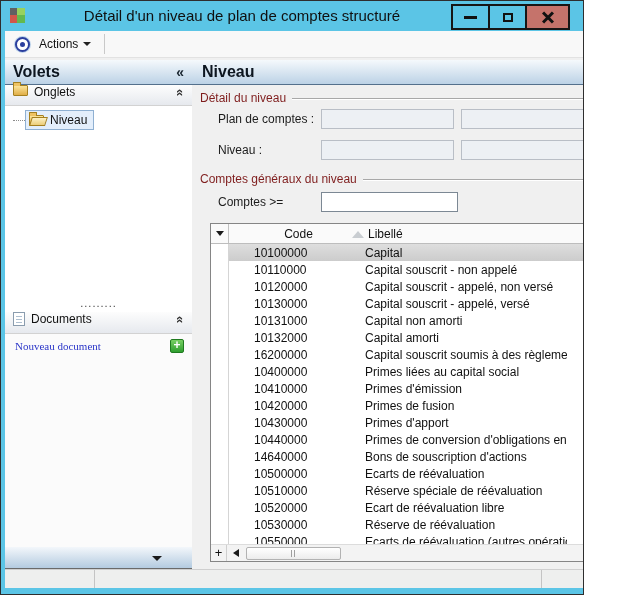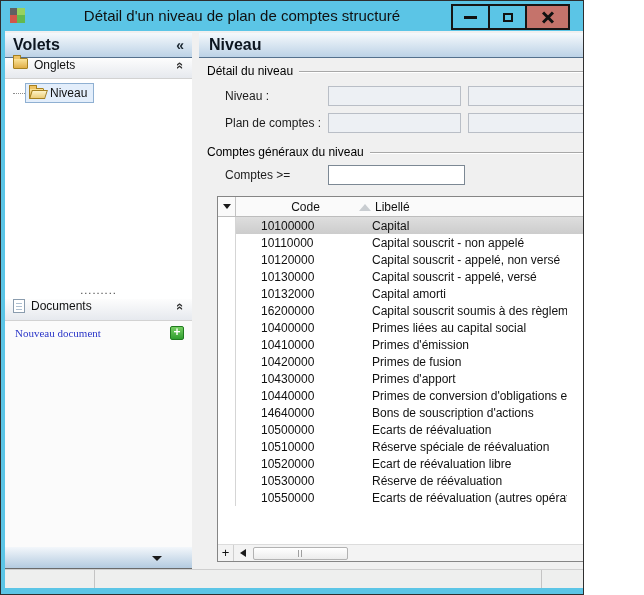--- a/index.html
+++ b/index.html
@@ -30,21 +30,21 @@
   .bullseye { width:15px; height:15px; border-radius:50%; border:2px solid #2b3f9e; background:#fff; margin:0 9px 0 10px; position:relative; box-shadow:0 0 0 1px #bcd2ea; }
   .bullseye::after { content:""; position:absolute; left:3px; top:3px; width:5px; height:5px; border-radius:50%; background:#2b3f9e; }
   .actions-label { font-size:12px; color:#111; }
   .caret-down { width:0; height:0; border-left:4px solid transparent; border-right:4px solid transparent; border-top:4px solid #222; margin-left:5px; }
   .tb-sep { width:1px; height:20px; background:#c9c9c9; margin-left:13px; }
 
   
   .bodyrow { flex:1; display:flex; min-height:0; padding-top:2px; }
 
   
-  .sidebar { width:187px; flex:none; display:flex; flex-direction:column; background:#bef264; margin-right:7px; }
+  .sidebar { width:187px; flex:none; display:flex; flex-direction:column; background:#bef264; }
   .panel-header { height:25px; flex:none; background:linear-gradient(#f5f9fc,#bcd2e6); border-bottom:1px solid #54708c; display:flex; align-items:center; padding:0 8px; font-weight:bold; font-size:16px; color:#0d1620; }
   .collapse-left { margin-left:auto; font-size:14px; font-weight:bold; color:#1a2630; }
   .group-row { height:21px; flex:none; background:linear-gradient(#fdfdfd,#e6e9ee); border-bottom:1px solid #d2d2d2; display:flex; align-items:flex-start; padding:0 8px; font-size:12px; color:#111; }
   .chev-up2 { margin-left:auto; transform:rotate(90deg); font-size:13px; color:#333; font-weight:bold; }
   .folder { width:15px; height:11px; position:relative; background:linear-gradient(#fbe49a,#e0ae47); border:1px solid #a5801f; border-radius:1px; margin-right:6px; flex:none; }
   .folder::before { content:""; position:absolute; top:-4px; left:-1px; width:6px; height:3px; background:#eec363; border:1px solid #a5801f; border-bottom:none; border-radius:1px 1px 0 0; }
   .folder.open::after { content:""; position:absolute; left:-1px; bottom:-1px; width:14px; height:7px; background:linear-gradient(#fdf2c6,#eccd78); border:1px solid #a5801f; transform:skewX(-18deg); transform-origin:bottom left; }
   .treearea { flex:1; background:#fff; padding-top:4px; min-height:0; }
   .tree-item { display:flex; align-items:center; margin-left:8px; }
   .dotline { width:12px; border-top:1px dotted #8d8d8d; flex:none; }
@@ -57,21 +57,21 @@
   .plus-btn { margin-left:auto; width:14px; height:14px; border:1px solid #1f7a1f; border-radius:2px; background:linear-gradient(#77cf63,#2f9e2f); color:#fff; font-size:12px; font-weight:bold; line-height:11px; text-align:center; }
   .sidebar-filler { flex:1; background:#fbfbfb; min-height:0; }
   .bottom-bar { height:22px; flex:none; background:linear-gradient(#f3f7fb,#b4cbe0); border-bottom:1px solid #6a6a6a; position:relative; }
   .tri-down { position:absolute; right:30px; top:9px; width:0; height:0; border-left:5px solid transparent; border-right:5px solid transparent; border-top:5px solid #1a1a1a; }
 
   
   .content { flex:1; min-width:0; display:flex; flex-direction:column; background:#f0f0f0; }
   .content .panel-header { padding-left:10px; }
   .groups { flex:1; display:flex; flex-direction:column; padding-left:6px; min-height:0; }
   .group-hdr { display:flex; align-items:center; margin-top:6px; flex:none; }
-  .group-hdr .gt { font-size:12px; color:#000000; margin-right:6px; padding-left:2px; white-space:nowrap; }
+  .group-hdr .gt { font-size:12px; color:#7f1d1d; margin-right:6px; padding-left:2px; white-space:nowrap; }
   .group-hdr .etch { flex:1; height:2px; border-top:1px solid #a8a8a8; border-bottom:1px solid #ffffff; margin-top:2px; }
   .field-row { display:flex; align-items:center; height:27px; flex:none; }
   .flabel { width:123px; padding-left:20px; font-size:12px; color:#1c1c1c; flex:none; }
   .dfield { height:20px; background:#edf0f4; border:1px solid #b9bec6; width:133px; margin-right:7px; flex:none; }
   .dfield.grow { flex:1; margin-right:0; }
   .winput { width:137px; height:20px; border:1px solid #7c8894; background:#fff; font-size:12px; padding:0 3px; outline:none; }
 
   
   .table-wrap { flex:1; min-height:0; margin:8px 10px 7px 12px; border:1px solid #858585; background:#fff; display:flex; flex-direction:column; }
   .thead { height:20px; flex:none; display:flex; align-items:center; background:#fafafa; border-bottom:1px solid #bdbdbd; font-size:12px; color:#111; }
@@ -138,20 +138,26 @@
           <span class="glyph-max"></span>
         </div>
       <div class="wbtn close">
           <span class="glyph-x"></span>
         </div>
     </div>
   </div>
 
   <div class="frame">
 
+    <div class="toolbar">
+      <span class="bullseye"></span>
+      <span class="actions-label">Actions</span>
+      <span class="caret-down"></span>
+      <span class="tb-sep"></span>
+    </div>
 
     <div class="bodyrow">
 
       <div class="sidebar">
         <div class="panel-header">
           <span>Volets</span>
           <span class="collapse-left">«</span>
         </div>
         <div class="group-row">
           <span class="folder"></span>
@@ -186,27 +192,27 @@
       <div class="content">
         <div class="panel-header">
           <span>Niveau</span>
         </div>
         <div class="groups">
 
           <div class="group-hdr">
             <span class="gt">Détail du niveau</span>
             <span class="etch"></span>
           </div>
+          <div class="field-row">
+            <span class="flabel">Plan de comptes :</span>
+            <span class="dfield"></span>
+            <span class="dfield grow"></span>
+          </div>
           <div class="field-row" style="margin-top:4px;">
             <span class="flabel">Niveau :</span>
-            <span class="dfield"></span>
-            <span class="dfield grow"></span>
-          </div>
-          <div class="field-row">
-            <span class="flabel">Plan de comptes :</span>
             <span class="dfield"></span>
             <span class="dfield grow"></span>
           </div>
 
           <div class="group-hdr" style="margin-top:9px;">
             <span class="gt">Comptes généraux du niveau</span>
             <span class="etch"></span>
           </div>
           <div class="field-row" style="margin-top:2px;">
             <span class="flabel">Comptes &gt;=</span>
@@ -250,20 +256,28 @@
     <div class="td actif">
                       <span class="chk checked">✔</span>
                     </div>
   </div>
                   <div class="tr">
     <div class="td sel"></div>
     <div class="td code">10130000</div>
     <div class="td lib">Capital souscrit - appelé, versé</div>
     <div class="td actif">
                       <span class="chk checked">✔</span>
+                    </div>
+  </div>
+                  <div class="tr">
+    <div class="td sel"></div>
+    <div class="td code">10131000</div>
+    <div class="td lib">Capital non amorti</div>
+    <div class="td actif">
+                      <span class="chk unchecked"></span>
                     </div>
   </div>
                   <div class="tr">
     <div class="td sel"></div>
     <div class="td code">10132000</div>
     <div class="td lib">Capital amorti</div>
     <div class="td actif">
                       <span class="chk unchecked"></span>
                     </div>
   </div>

